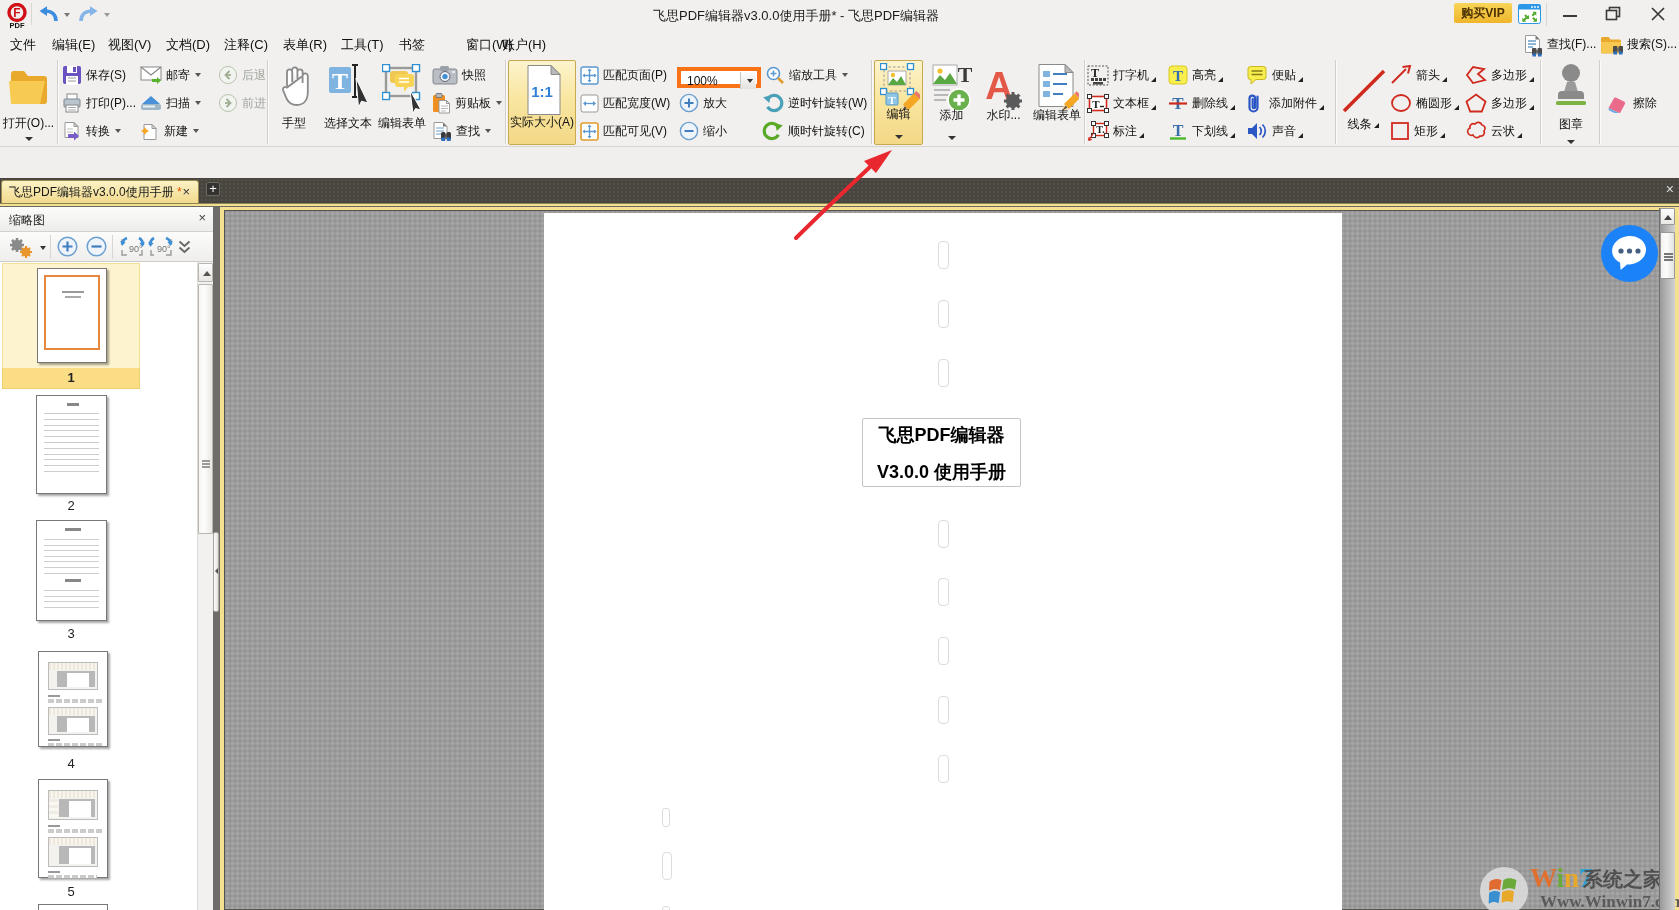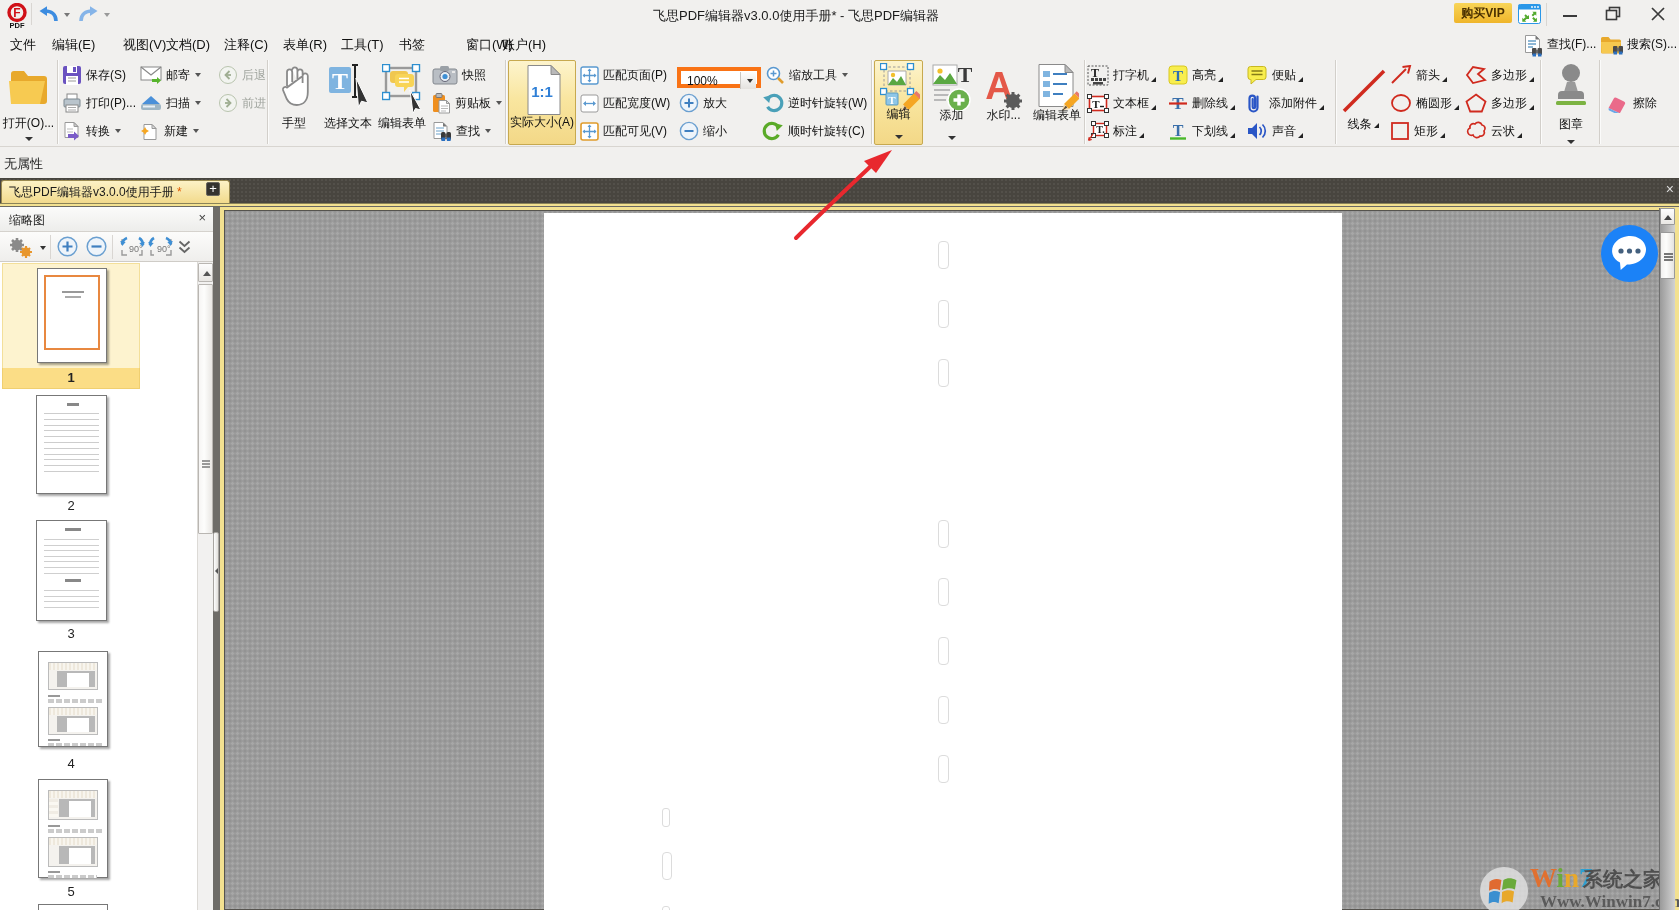--- a/index.html
+++ b/index.html
@@ -28,21 +28,21 @@
 .hl { background:linear-gradient(#fdf4cd,#f9e6a0 45%,#f3d887); border:1px solid #c7a94f; border-radius:2px; }
 .gray { color:#a0a49e; }
 
 .cnr { display:inline-block; width:0; height:0; border-left:5px solid transparent; border-bottom:5px solid #222; margin-left:2px; margin-top:8px; }
 
 #props { position:absolute; left:0; top:147px; width:1679px; height:31px; background:#f1f0ee; font-size:13px; color:#222; }
 
 #tabbar { position:absolute; left:0; top:178px; width:1679px; height:25px; background:#48453f;
   background-image:radial-gradient(rgba(255,255,255,.06) 1px, transparent 1.4px); background-size:4px 4px; }
 #yline { position:absolute; left:0; top:203px; width:1679px; height:4px; background:#f3e190; border-top:1px solid #8a8359; border-bottom:1px solid #6b6963; }
-#tab1 { position:absolute; left:1px; top:2px; width:229px; height:23px; background:linear-gradient(#fcf2c6,#f2da8c); border-radius:3px 3px 0 0; border:1px solid #9a8a50; border-bottom:none; font-size:12px; color:#1a1a1a; line-height:22px; padding-left:7px; white-space:nowrap; }
+#tab1 { position:absolute; left:1px; top:2px; width:198px; height:23px; background:linear-gradient(#fcf2c6,#f2da8c); border-radius:3px 3px 0 0; border:1px solid #9a8a50; border-bottom:none; font-size:12px; color:#1a1a1a; line-height:22px; padding-left:7px; white-space:nowrap; }
 #tabplus { position:absolute; left:206px; top:4px; width:14px; height:14px; background:#35332f; border:1px solid #6a675f; color:#fff; font-size:13px; line-height:12px; text-align:center; border-radius:2px; }
 
 #content { position:absolute; left:0; top:207px; width:1679px; height:703px; }
 #lpanel { position:absolute; left:0; top:0; width:213px; height:703px; background:#fff; }
 #lp-head { position:absolute; left:0; top:0; width:213px; height:25px; background:linear-gradient(#fbfbfa,#ededeb); border-bottom:1px solid #d5d2cd; font-size:12px; color:#222; }
 #lp-tools { position:absolute; left:0; top:25px; width:213px; height:30px; background:linear-gradient(#fcfcfb,#efeeec); border-bottom:1px solid #cfccc7; }
 #lp-list { position:absolute; left:0; top:55px; width:197px; height:648px; background:#fff; overflow:hidden; }
 #lp-scroll { position:absolute; left:197px; top:55px; width:16px; height:648px; background:#f2f1f0; border-left:1px solid #dcdad6; }
 #splitter { position:absolute; left:213px; top:0; width:7px; height:703px; background:#6e6c68; }
 #docarea { position:absolute; left:220px; top:0; width:1459px; height:703px; background:#f3e190; }
@@ -96,21 +96,21 @@
     <rect x="1.5" y="4.5" width="10" height="9" fill="#f1f0ee" stroke="#3a3a3a" stroke-width="1.6"></rect>
   </svg>
   <svg class="abs" style="left:1650px;top:6px" width="16" height="16" viewBox="0 0 16 16">
     <path d="M2 2 L14 14 M14 2 L2 14" stroke="#3a3a3a" stroke-width="1.7"></path>
   </svg>
 </div>
 
 <div id="menubar">
   <span class="mi" style="left:10px">文件</span>
   <span class="mi" style="left:52px">编辑(E)</span>
-  <span class="mi" style="left:123px">视图(V)</span>
+  <span class="mi" style="left:108px">视图(V)</span>
   <span class="mi" style="left:166px">文档(D)</span>
   <span class="mi" style="left:224px">注释(C)</span>
   <span class="mi" style="left:283px">表单(R)</span>
   <span class="mi" style="left:341px">工具(T)</span>
   <span class="mi" style="left:399px">书签</span>
   <span class="mi" style="left:466px">窗口(W)</span>
   <span class="mi" style="left:502px">账户(H)</span>
   <span class="mi" style="left:1547px;font-size:12px">查找(F)...</span>
   <span class="mi" style="left:1627px;font-size:12px">搜索(S)...</span>
   <svg class="abs" style="left:1522px;top:6px" width="23" height="23" viewBox="0 0 23 23">
@@ -600,23 +600,20 @@
     <svg class="ic" width="24" height="20" viewBox="0 0 24 20">
           <g transform="rotate(-20 12 12)">
             <path d="M3 12 l8-7 a2 2 0 0 1 2.8 0 l6 6 a2 2 0 0 1 0 2.8 l-8 7" fill="#ea6a8a"></path>
             <path d="M3 12 l9 9 a2 2 0 0 1-2.8 0 l-6-6 a2 2 0 0 1 0-2.8 Z" fill="#6aa8e8"></path>
           </g>
         </svg>
     擦除
   </div>
 </div>
 
-<div id="props">
-      <span style="position:absolute;left:4px;top:8px">无属性</span>
-    </div>
 
 <div id="tabbar">
   <div id="tab1">飞思PDF编辑器v3.0.0使用手册 <span style="color:#e05a00">*</span><span style="position:absolute;right:8px;top:0;color:#333;font-size:13px">×</span></div>
   <div id="tabplus">+</div>
   <div style="position:absolute;right:5px;top:4px;color:#ddd;font-size:14px;line-height:14px">×</div>
 </div>
 <div id="yline"></div>
 
 <div id="content">
 
@@ -764,20 +761,24 @@
         <div class="dash" style="left:394px;top:307px;width:11px;height:28px"></div>
         <div class="dash" style="left:394px;top:365px;width:11px;height:28px"></div>
         <div class="dash" style="left:394px;top:424px;width:11px;height:28px"></div>
         <div class="dash" style="left:394px;top:483px;width:11px;height:28px"></div>
         <div class="dash" style="left:394px;top:542px;width:11px;height:28px"></div>
 
         <div class="dash" style="left:118px;top:595px;width:8px;height:19px;border-radius:3px"></div>
         <div class="dash" style="left:118px;top:639px;width:10px;height:28px"></div>
         <div class="dash" style="left:118px;top:693px;width:8px;height:10px;border-radius:3px"></div>
 
+        <div id="titlebox">
+          <div style="margin-top:4px">飞思PDF编辑器</div>
+          <div style="margin-top:13px">V3.0.0 使用手册</div>
+        </div>
 
       </div>
 
       <svg class="abs" style="left:1376px;top:14px" width="57" height="57" viewBox="0 0 57 57">
         <circle cx="28.5" cy="28.5" r="28.5" fill="#1b82f7"></circle>
         <path d="M28.5 11 c-9.5 0-17 6.3-17 14.2 c0 4.5 2.5 8.5 6.3 11 l-0.3 7.3 l7-4.5 c1.3 0.3 2.6 0.4 4 0.4 c9.5 0 17-6.3 17-14.2 S38 11 28.5 11 Z" fill="#fff" transform="rotate(-8 28.5 28.5)"></path>
         <circle cx="20" cy="26" r="2.6" fill="#44607e"></circle>
             <circle cx="28.5" cy="26" r="2.6" fill="#44607e"></circle>
             <circle cx="37" cy="26" r="2.6" fill="#44607e"></circle>
       </svg>

